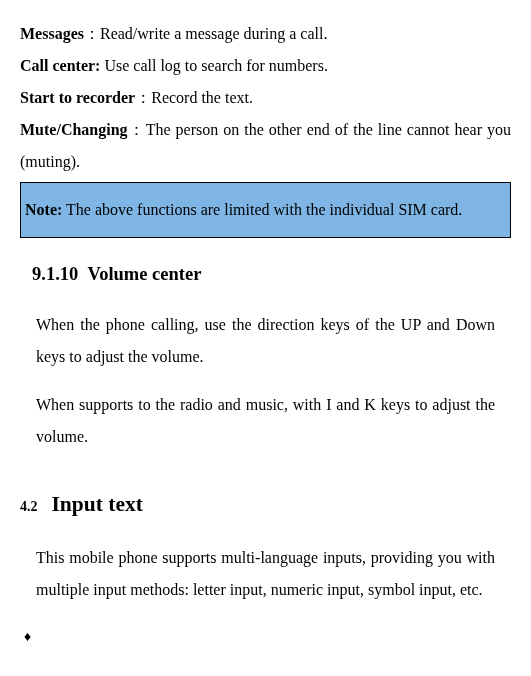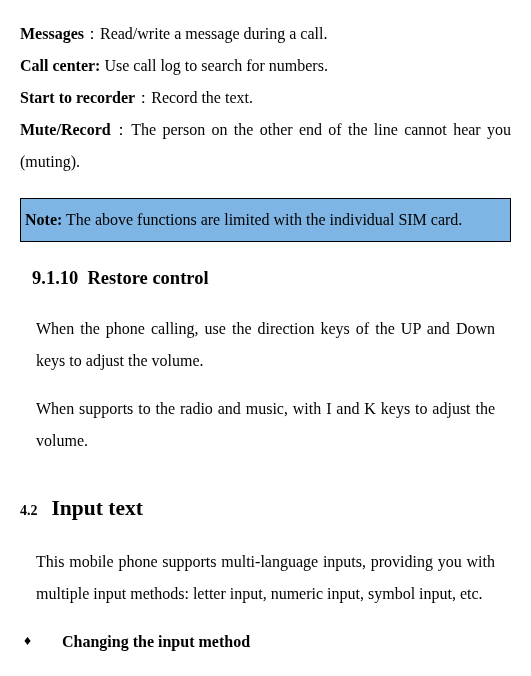--- a/index.html
+++ b/index.html
@@ -17,23 +17,23 @@
   .entry {
     text-align: justify;
     margin: 0;
   }
   .bold {
     font-weight: bold;
   }
   .note-box {
     background: #7eb5e4;
     border: 1.5px solid #000;
-    padding: 10px 4px;
+    padding: 16px 4px;
     line-height: 1.35;
-    margin-top: 20px;
+    margin-top: 4px;
     margin-bottom: 10px;
     text-align: justify;
     font-size: 16px;
   }
   .h3 {
     font-weight: bold;
     font-size: 18.5px;
     margin: 18px 0 14px 12px;
   }
   .h2 {
@@ -74,36 +74,35 @@
 
 <p class="entry">
   <span class="bold">Call center:</span><span> </span><span>Use call log to search for numbers.</span>
 </p>
 
 <p class="entry">
   <span class="bold">Start to recorder</span><span>：</span><span>Record the text.</span>
 </p>
 
 <p class="entry">
-  <span class="bold">Mute/Record</span><span>：</span><span>The person on the other end of the line cannot hear you (muting).</span>
+  <span class="bold">Mute/Changing</span><span>：</span><span>The person on the other end of the line cannot hear you (muting).</span>
 </p>
 
 <div class="note-box">
   <span class="bold">Note:</span><span> The above functions are limited with the individual SIM card.</span>
 </div>
 
 <div class="h3">
-  <span>9.1.10</span>&nbsp;&nbsp;<span>Restore control</span>
+  <span>9.1.10</span>&nbsp;&nbsp;<span>Volume center</span>
 </div>
 
 <p class="para">When the phone calling, use the direction keys of the UP and Down keys to adjust the volume.</p>
 <p class="para">When supports to the radio and music, with I and K keys to adjust the volume.</p>
 
 <div class="h2">
   <span class="num">4.2</span><span>Input text</span>
 </div>
 
 <p class="para">This mobile phone supports multi-language inputs, providing you with multiple input methods: letter input, numeric input, symbol input, etc.</p>
 
 <div class="bullet">
   <span class="diamond">♦</span>
-  <span class="label">Changing the input method</span>
 </div>
 
 </body></html>

